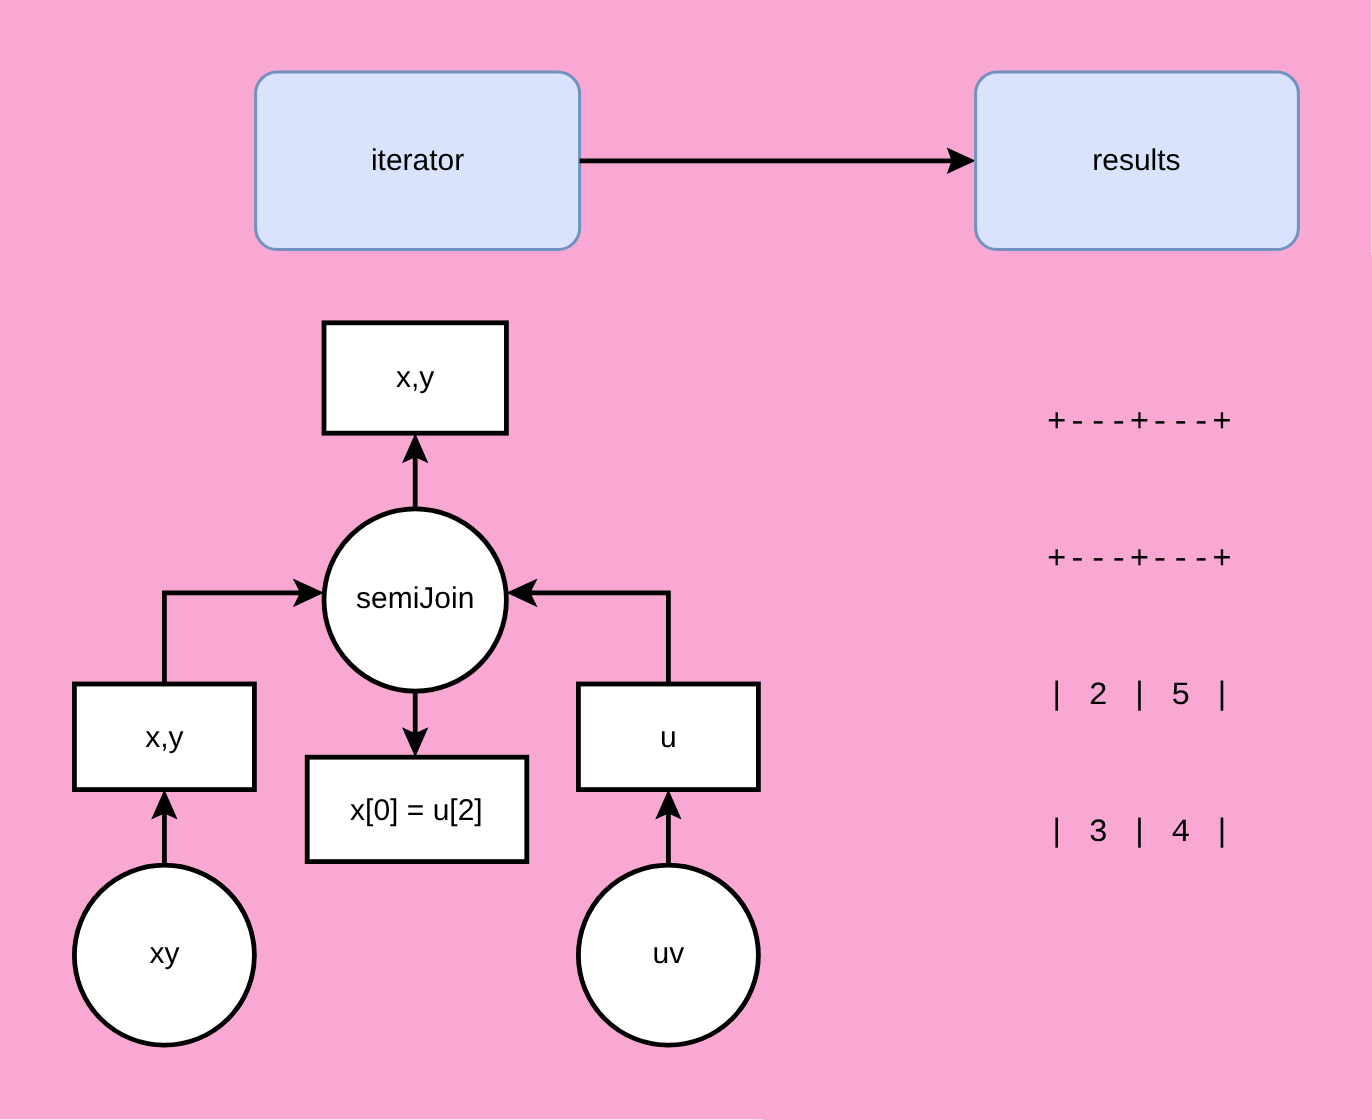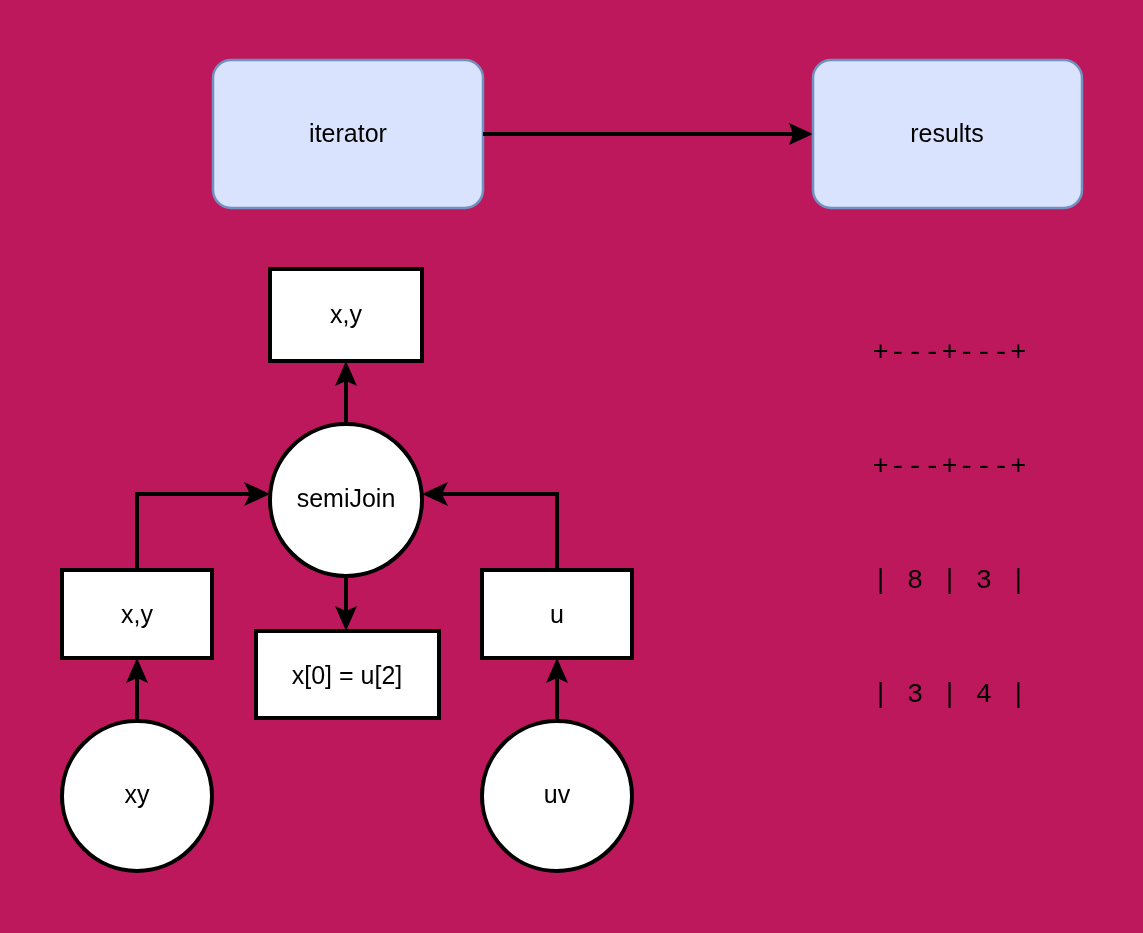--- a/index.html
+++ b/index.html
@@ -8,21 +8,21 @@
     padding: 0;
     background: #ffffff;
   }
   body {
     font-family: "Liberation Sans", sans-serif;
   }
   #canvas {
     position: relative;
     width: 1143px;
     height: 933px;
-    background: #be185d;
+    background: #f9a8d4;
     overflow: hidden;
   }
   #diagram-svg {
     position: absolute;
     left: 0;
     top: 0;
     width: 1143px;
     height: 933px;
   }
   .node-label {
@@ -153,18 +153,18 @@
     <g>
       <circle class="circle-shape" cx="557" cy="796" r="75"></circle>
       <text class="node-label" x="557" y="796">uv</text>
     </g>
 
   </svg>
 
   <div class="ascii-table" style="left: 845px; top: 258px; width: 210px;">
     <div>+---+---+</div>
     <div>+---+---+</div>
-    <div>| 8 | 3 |</div>
+    <div>| 2 | 5 |</div>
     <div>| 3 | 4 |</div>
     
   </div>
 
 </div>
 
 </body></html>

